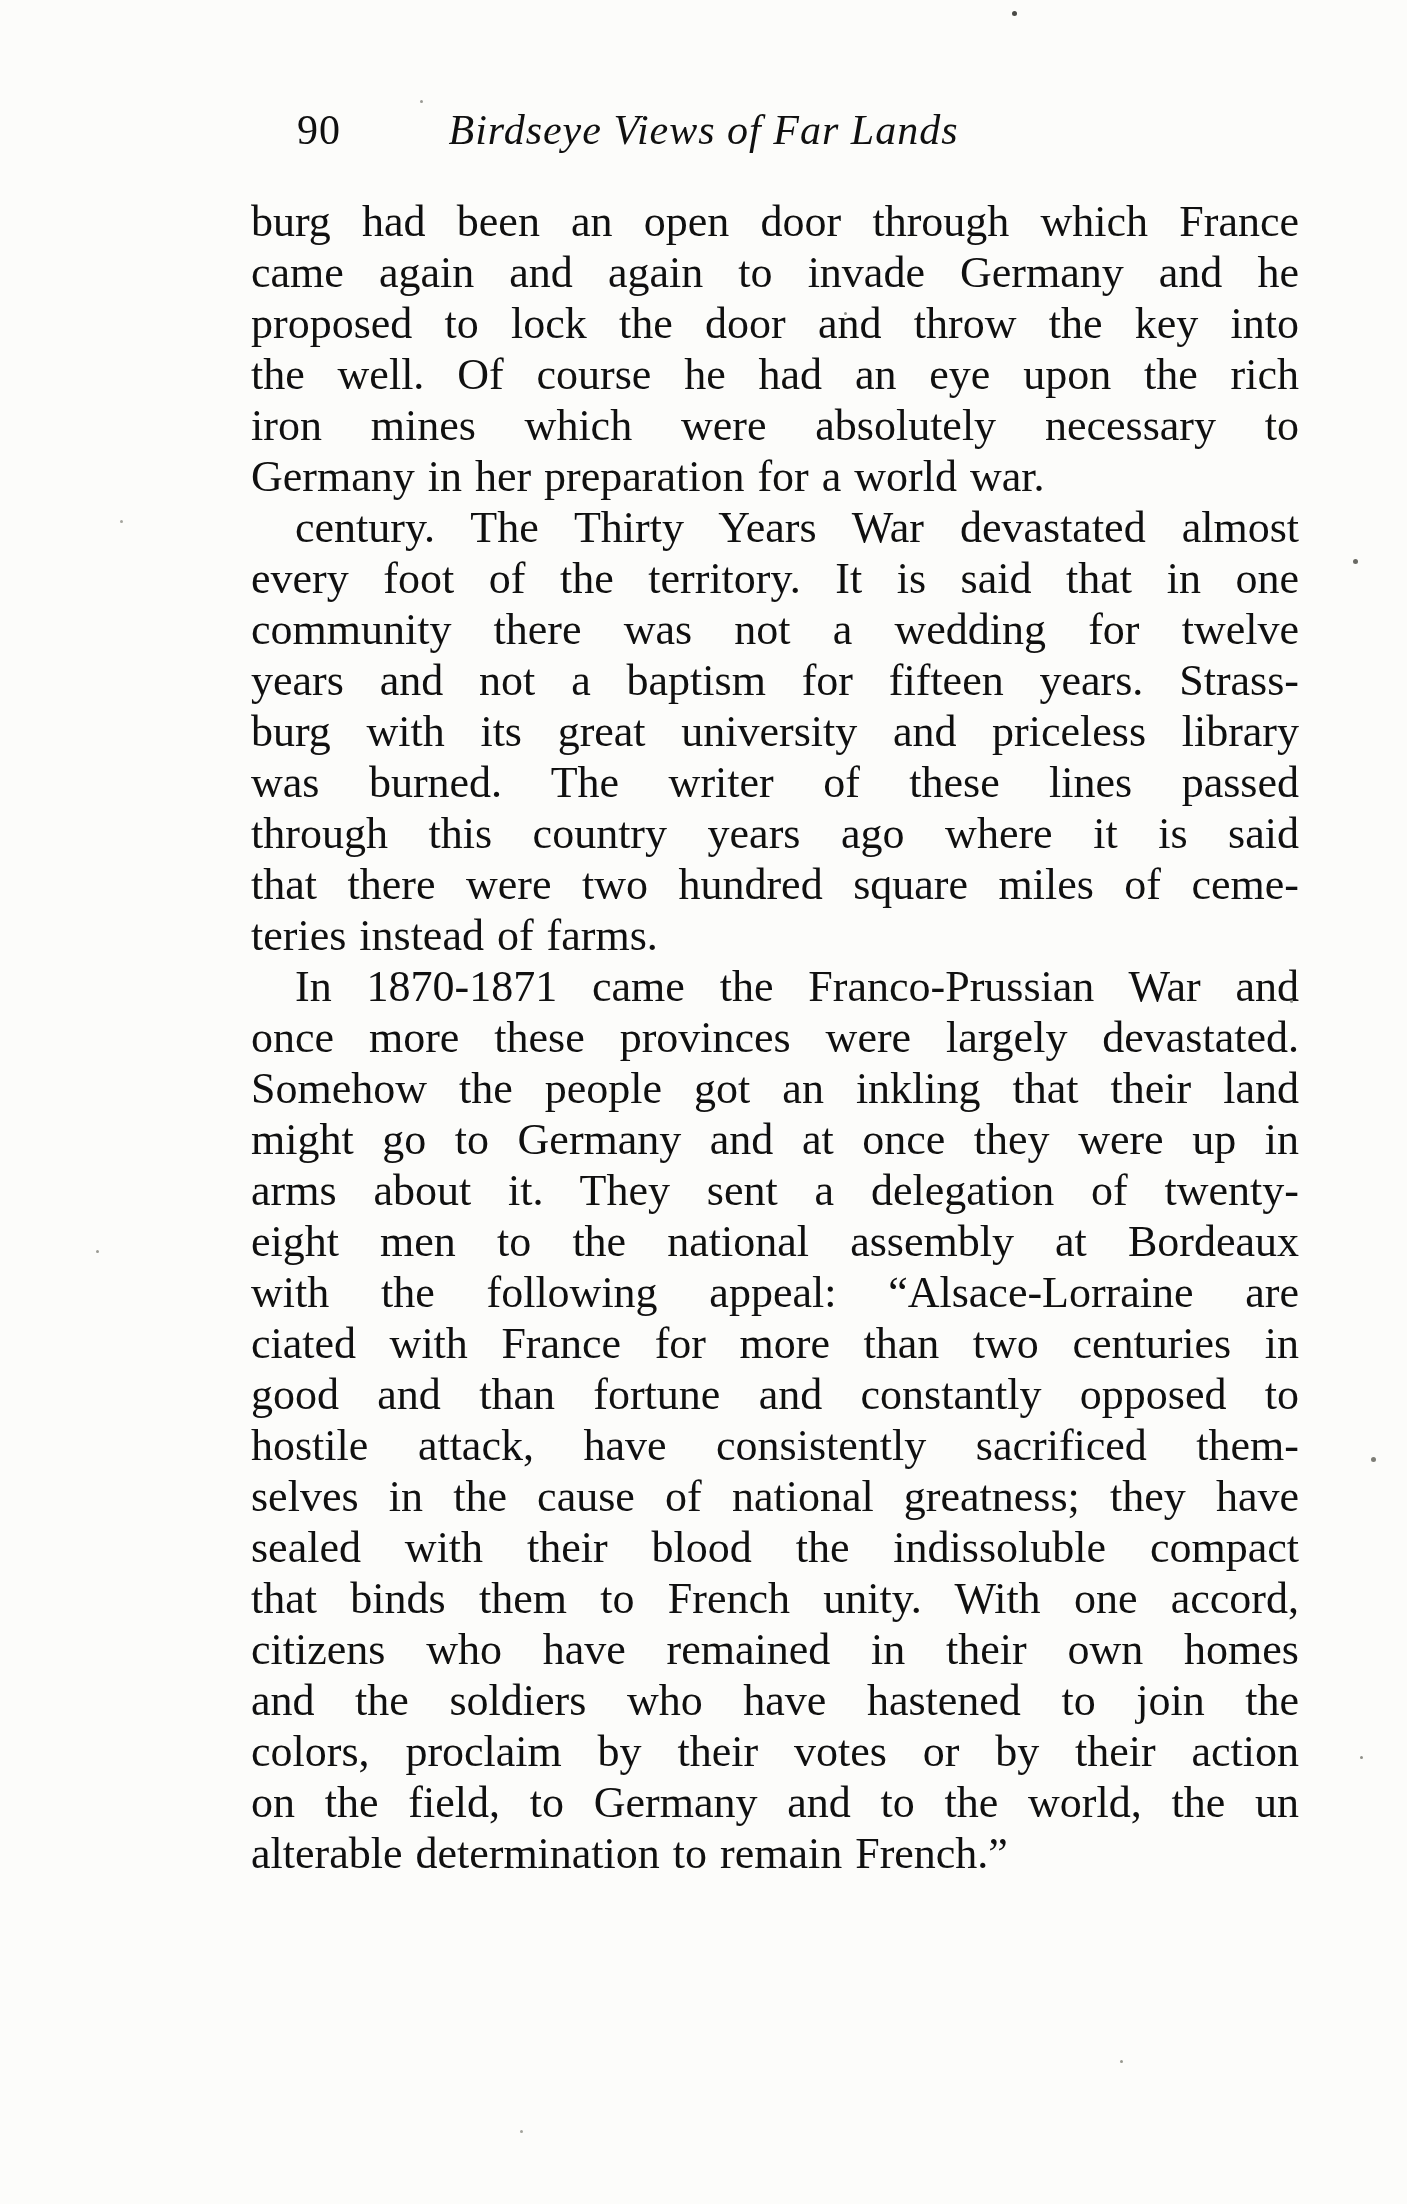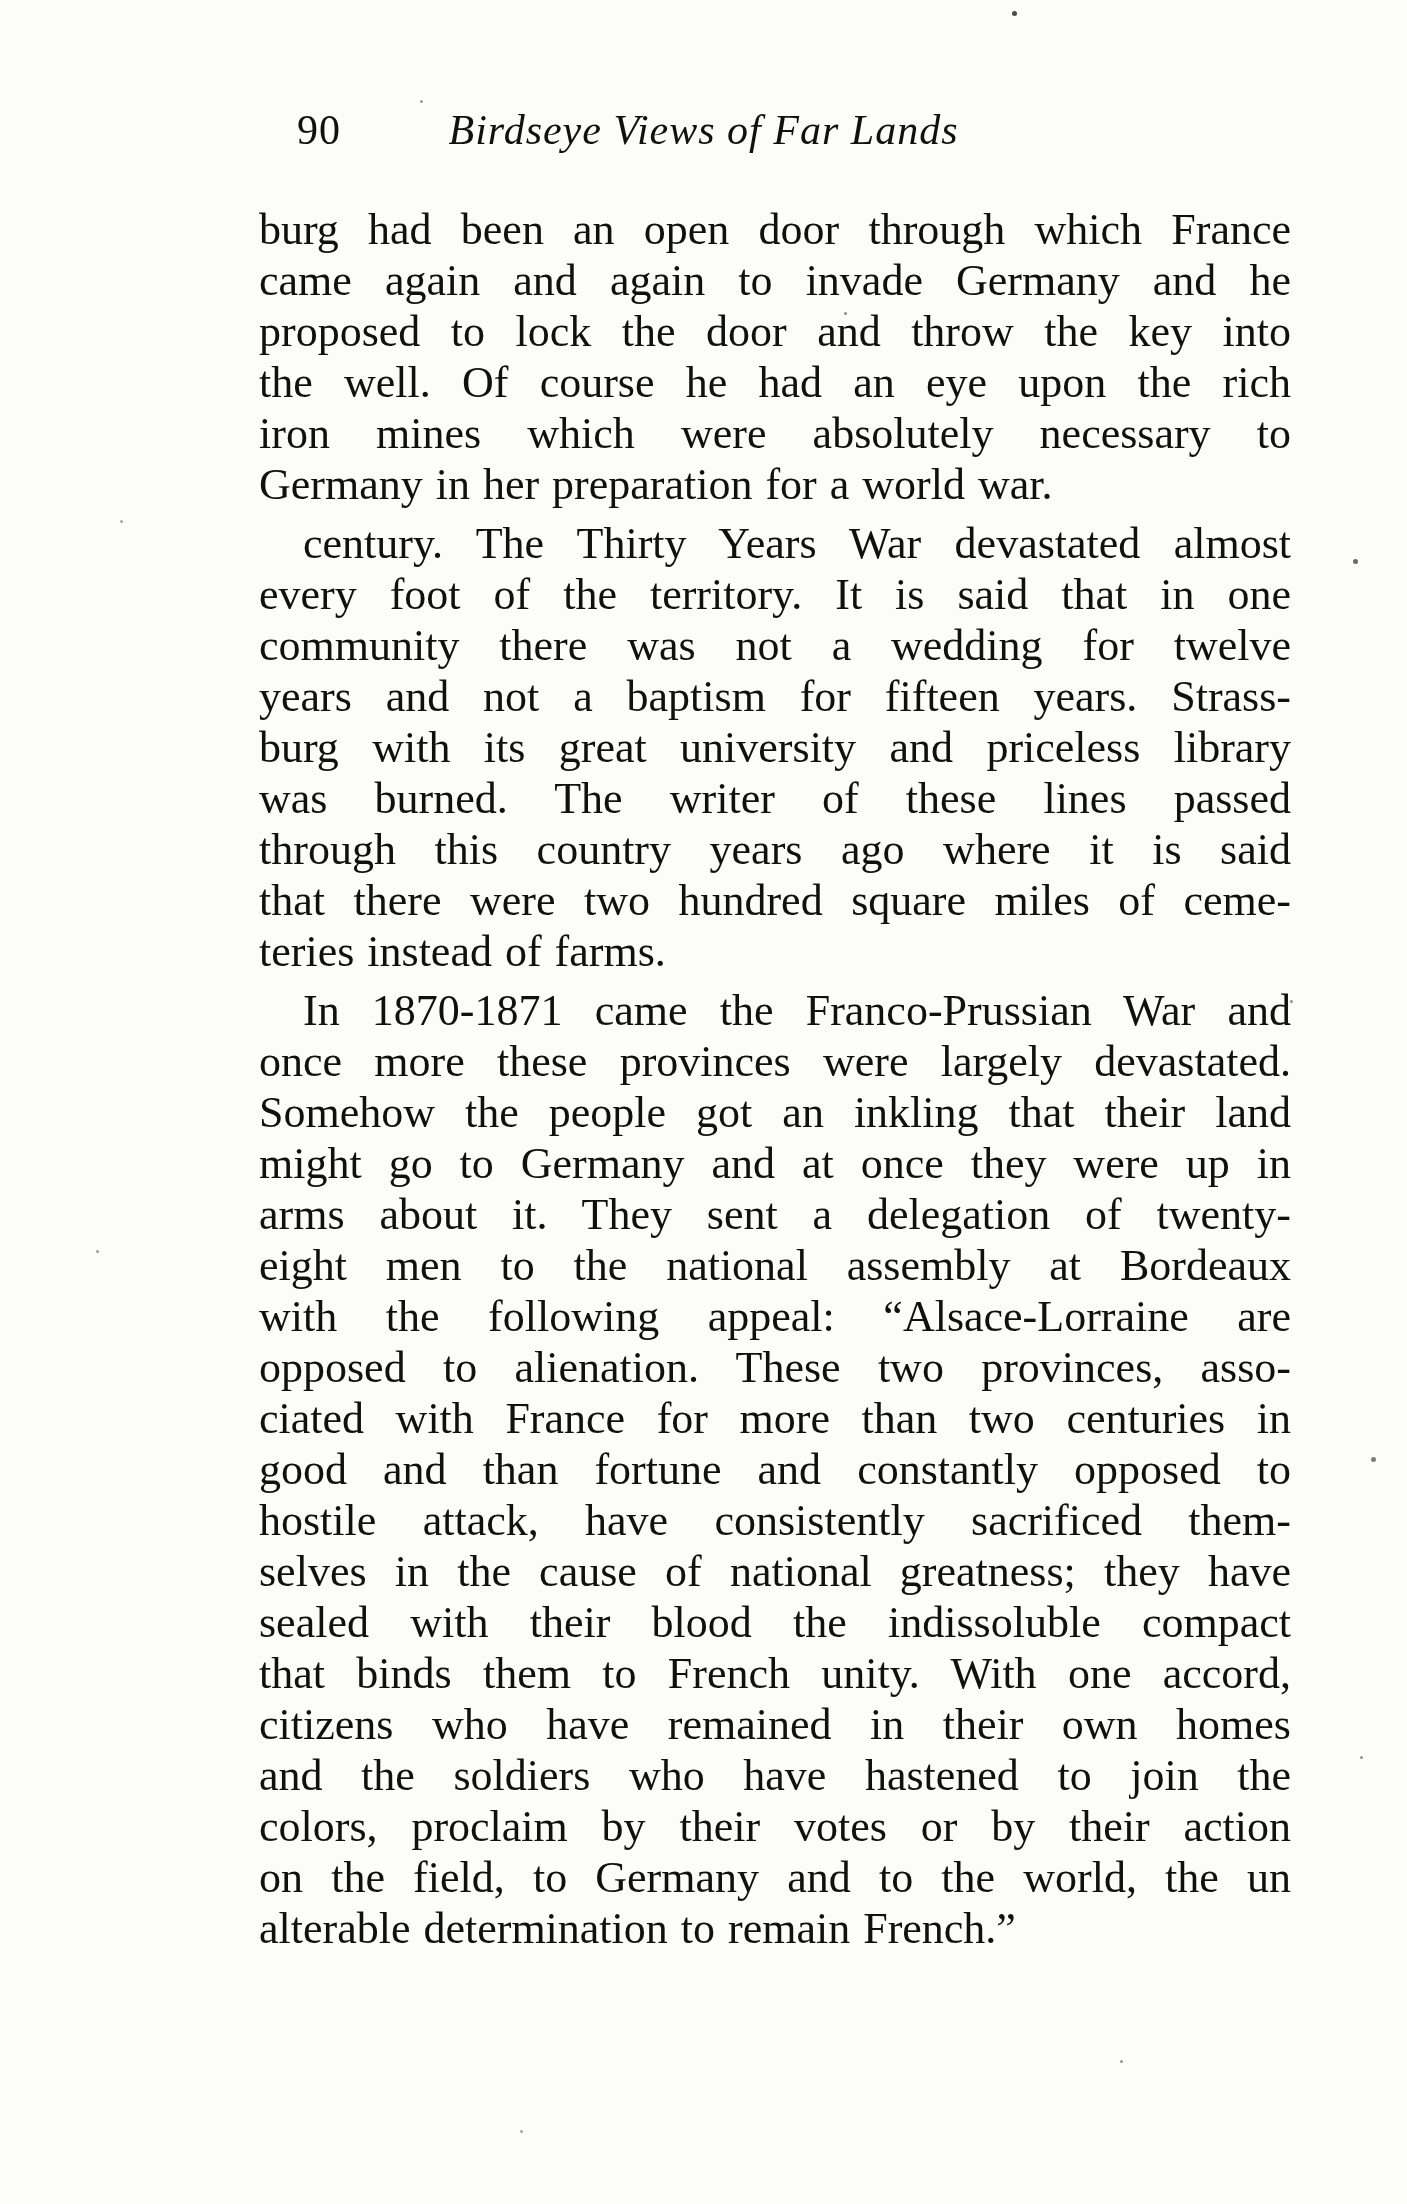--- a/index.html
+++ b/index.html
@@ -41,21 +41,21 @@
   }
   
   .text-block {
     position: absolute;
     top: 196px;
     left: 251px;
     width: 1048px;
     font-size: 44px;
     line-height: 51px;
   }
-  .para { margin: 8px; padding: 0; }
+  .para { margin: 0; padding: 0; }
   .para.indent .line:first-child { text-indent: 44px; }
   .line {
     display: block;
     text-align: justify;
     text-align-last: justify;
     word-spacing: 2px;
   }
   .line.last { text-align-last: left; }
   
   .speckles {
@@ -110,21 +110,20 @@
         <span class="line last">teries instead of farms.</span>
       </p>
       <p class="para indent">
         <span class="line">In 1870-1871 came the Franco-Prussian War and</span>
         <span class="line">once more these provinces were largely devastated.</span>
         <span class="line">Somehow the people got an inkling that their land</span>
         <span class="line">might go to Germany and at once they were up in</span>
         <span class="line">arms about it. They sent a delegation of twenty-</span>
         <span class="line">eight men to the national assembly at Bordeaux</span>
         <span class="line">with the following appeal: “Alsace-Lorraine are</span>
-        <span class="line">opposed to alienation. These two provinces, asso-</span>
         <span class="line">ciated with France for more than two centuries in</span>
         <span class="line">good and than fortune and constantly opposed to</span>
         <span class="line">hostile attack, have consistently sacrificed them-</span>
         <span class="line">selves in the cause of national greatness; they have</span>
         <span class="line">sealed with their blood the indissoluble compact</span>
         <span class="line">that binds them to French unity. With one accord,</span>
         <span class="line">citizens who have remained in their own homes</span>
         <span class="line">and the soldiers who have hastened to join the</span>
         <span class="line">colors, proclaim by their votes or by their action</span>
         <span class="line">on the field, to Germany and to the world, the un</span>

